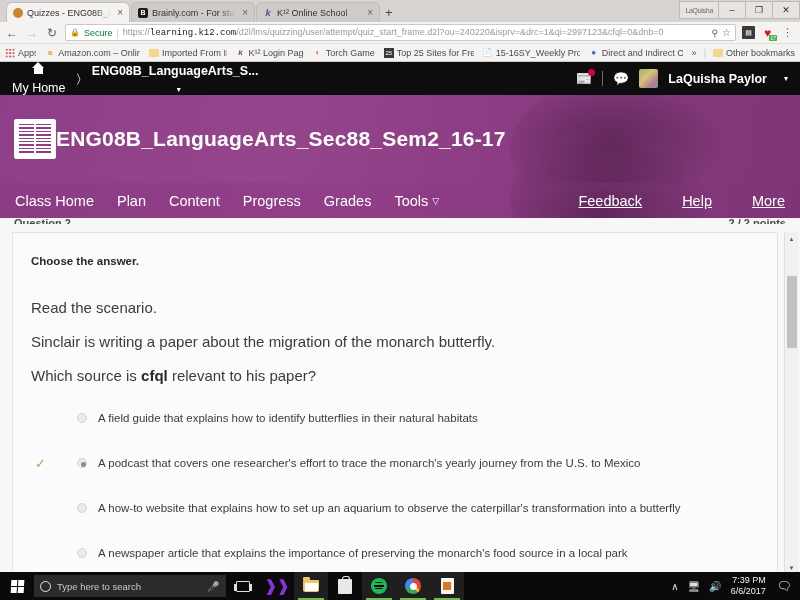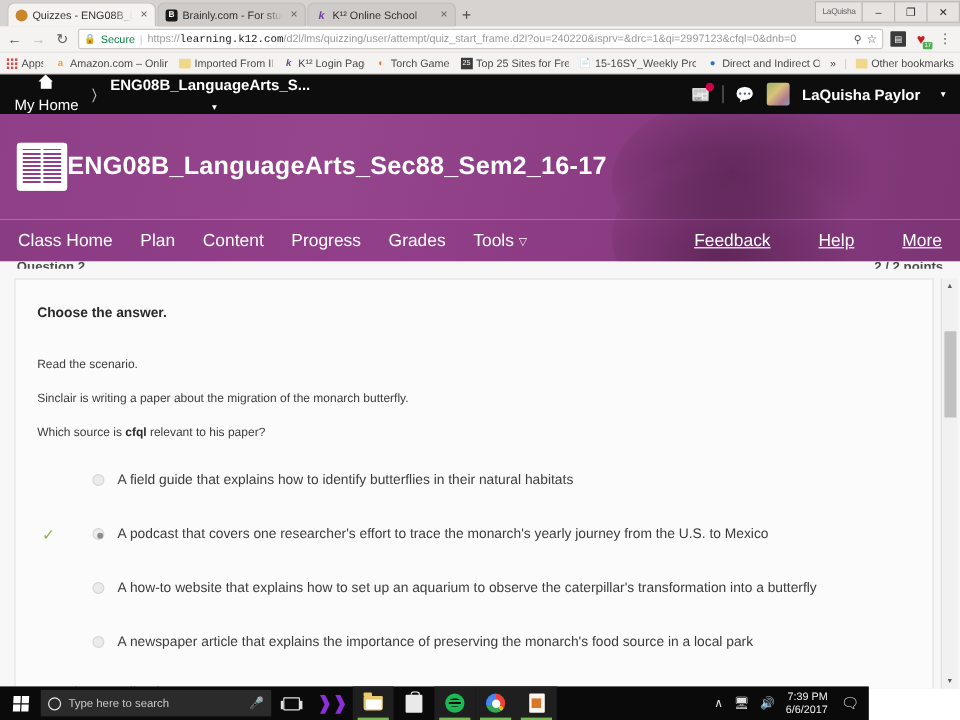--- a/index.html
+++ b/index.html
@@ -201,21 +201,21 @@
   .qheader .clip { height: 6px; overflow: hidden; line-height: 11px; }
   .qpoints { margin-left: auto; }
 
   .qcard {
     position: absolute; top: 14px; left: 12px; right: 22px; bottom: 0;
     background: #fbfbfb; border: 1px solid #e3e3e3; border-bottom: none;
     padding: 22px 18px 0 18px; overflow: hidden;
   }
   .q-instruct { font-size: 11.5px; font-weight: bold; color: #2a2a2a; }
   .q-body { margin-top: 32px; }
-  .q-line { font-size: 10px; color: #3c3c3c; margin-bottom: 17px; }
+  .q-line { font-size: 15px; color: #3c3c3c; margin-bottom: 17px; }
   .q-line b { font-weight: bold; color: #2a2a2a; }
 
   .options { margin-top: 23px; }
   .opt { display: flex; align-items: center; height: 22px; margin-bottom: 23px; position: relative; }
   .opt-check {
     width: 22px; flex: 0 0 22px; color: #8ab54a; font-size: 13px;
     text-align: left; padding-left: 4px;
   }
   .radio {
     width: 10px; height: 10px; border-radius: 50%; flex: 0 0 10px;
@@ -239,21 +239,21 @@
   }
   .iarrow { height: 13px; display: flex; align-items: center; justify-content: center; font-size: 6px; color: #5a5a5a; }
   .iarrow.bot { position: absolute; bottom: 0; left: 0; right: 0; }
   .ithumb {
     position: absolute; top: 44px; left: 2px; width: 10px; height: 72px;
     background: #c1c1c1; border-radius: 1px;
   }
 
   
   .taskbar {
-    position: absolute; left: 0; top: 572px; width: 724px; height: 28px;
+    position: absolute; left: 0; top: 572px; width: 800px; height: 28px;
     background: #0a0a0a; display: flex; align-items: center; color: #e8e8e8;
   }
   .start {
     width: 34px; height: 28px; display: flex; align-items: center; justify-content: center;
   }
   .winlogo {
     width: 13px; height: 13px;
     display: grid; grid-template-columns: 1fr 1fr; grid-template-rows: 1fr 1fr;
     gap: 1.6px; transform: skewX(-3deg);
   }

